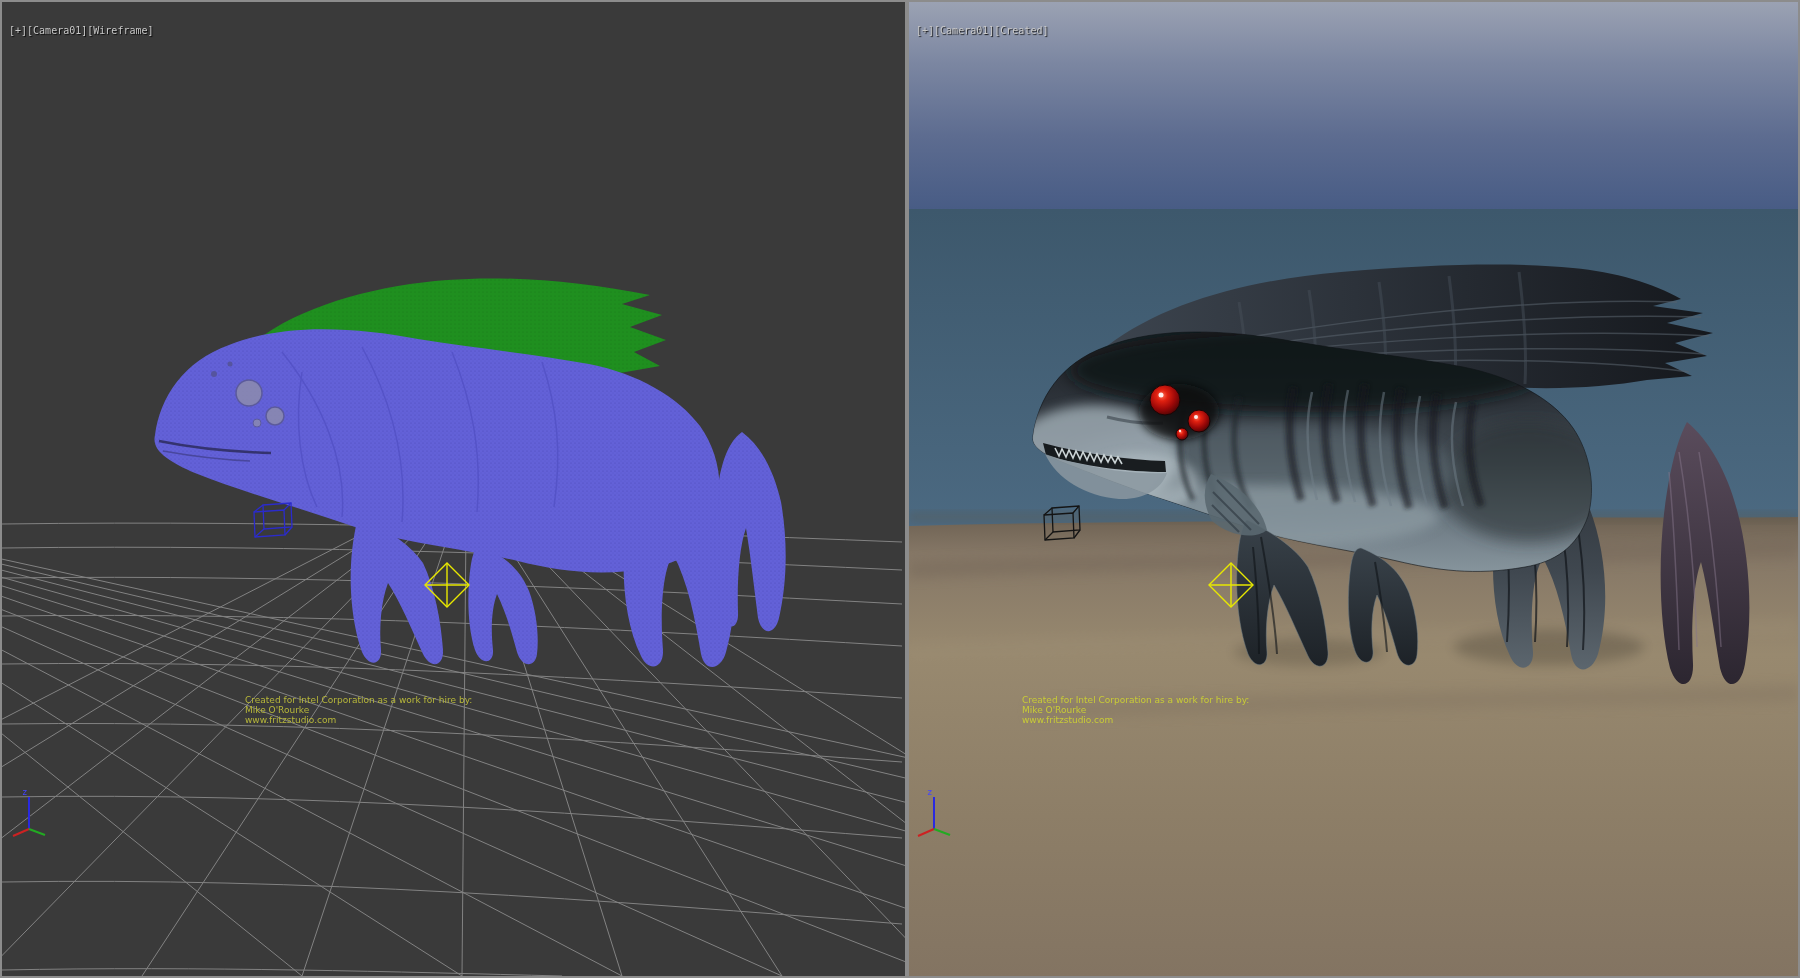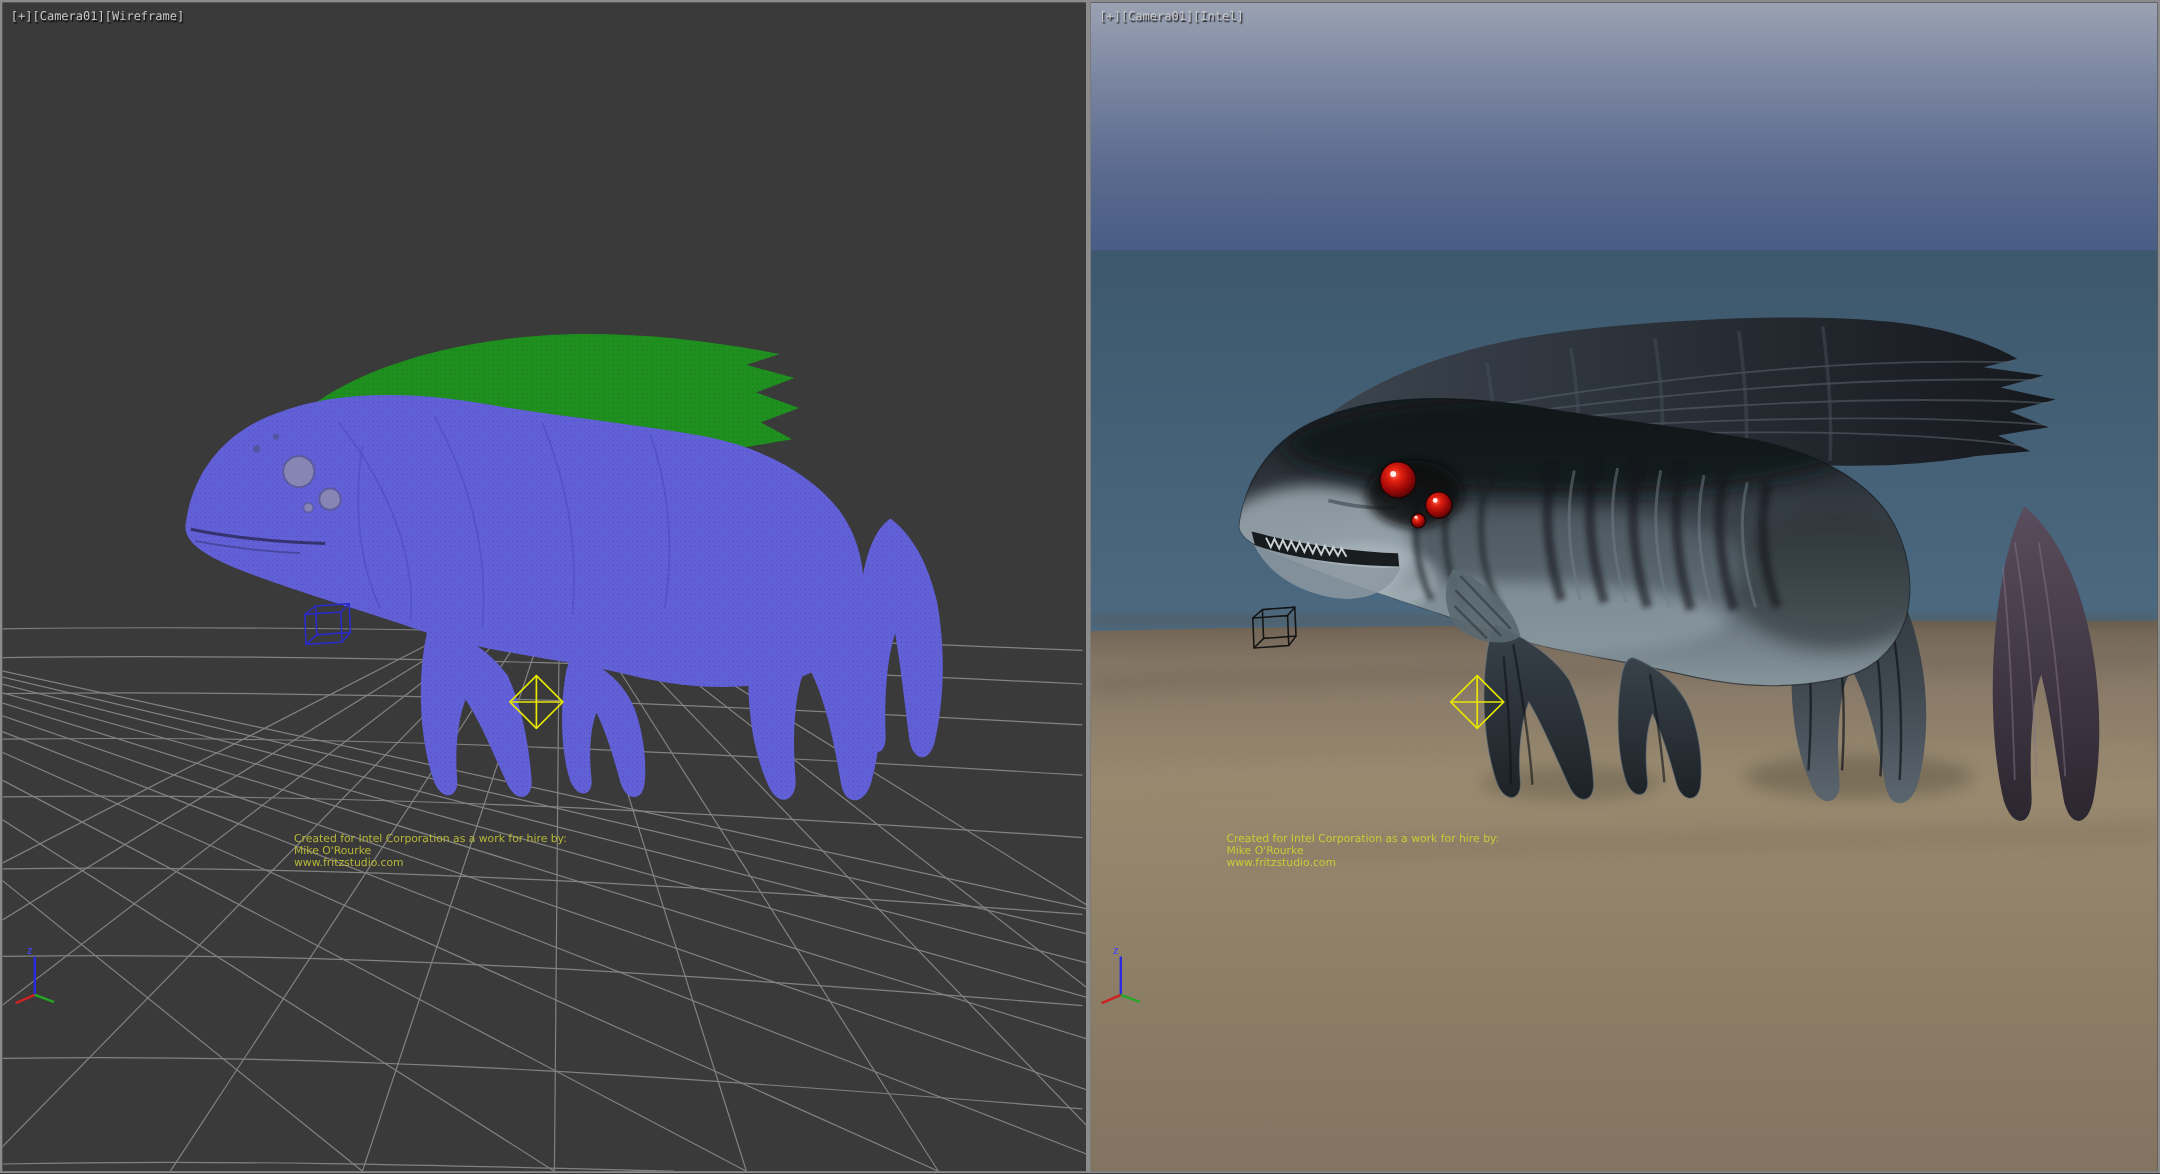--- a/index.html
+++ b/index.html
@@ -2,21 +2,21 @@
 <html><head>
 <meta charset="utf-8">
 <style>
   html,body{margin:0;padding:0;background:#000;}
   body{width:1800px;height:978px;overflow:hidden;font-family:"DejaVu Sans",sans-serif;}
   .app{position:relative;width:1800px;height:978px;background:#8c8c8c;}
   .viewport{position:absolute;top:2px;height:974px;overflow:hidden;background:#3a3a3a;}
   .vp-left{left:2px;width:903px;}
   .vp-right{left:909px;width:889px;}
   svg.scene{position:absolute;left:0;top:0;display:block;}
-  .vp-label{position:absolute;top:7px;left:7px;font:10px "DejaVu Sans Mono",monospace;color:#c8c8c8;
+  .vp-label{position:absolute;top:23px;left:7px;font:10px "DejaVu Sans Mono",monospace;color:#c8c8c8;
             text-shadow:1px 1px 1px rgba(0,0,0,.85);white-space:nowrap;z-index:5;}
   .vp-label span{cursor:pointer;}
   .credits{position:absolute;font:9px/10px "DejaVu Sans",sans-serif;white-space:nowrap;z-index:4;}
   .credits-left{left:243px;top:693px;color:#b7b73a;}
   .credits-right{left:113px;top:693px;color:#c9cc36;}
 </style>
 </head>
 <body>
 
 <div class="app">
@@ -302,21 +302,21 @@
 
       <g>
         <line x1="25" y1="795" x2="25" y2="827" stroke="#2a2ae0" stroke-width="2"></line>
         <line x1="25" y1="827" x2="9" y2="834" stroke="#cc2222" stroke-width="2"></line>
         <line x1="25" y1="827" x2="41" y2="833" stroke="#22aa22" stroke-width="2"></line>
         <text x="18" y="793" font-size="9" fill="#4444ff" font-family="DejaVu Sans Mono, monospace">z</text>
       </g>
     </svg>
 
     <div class="vp-label">
-      <span>[+]</span><span>[Camera01]</span><span>[Intel]</span>
+      <span>[+]</span><span>[Camera01]</span><span>[Created]</span>
     </div>
 
     <div class="credits credits-right">
       <div>Created for Intel Corporation as a work for hire by:</div>
       <div>Mike O'Rourke</div>
       <div>www.fritzstudio.com</div>
     </div>
   </div>
 
 </div>

